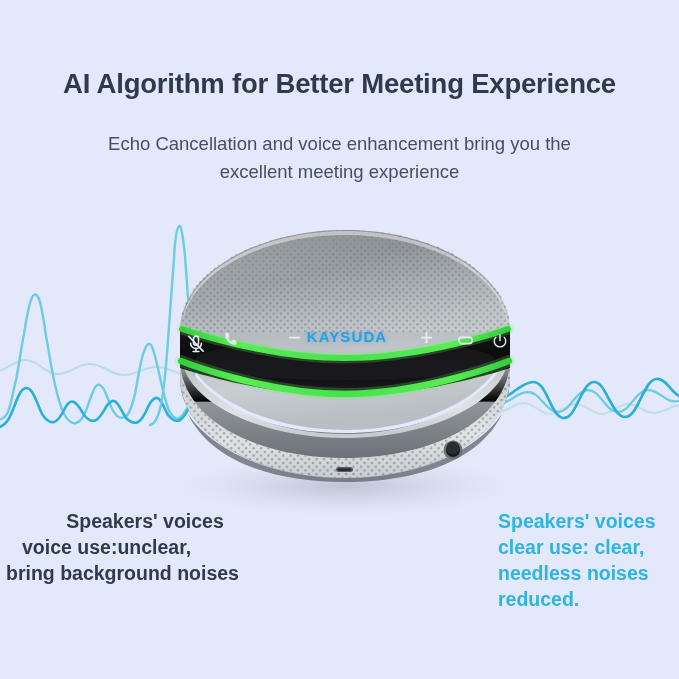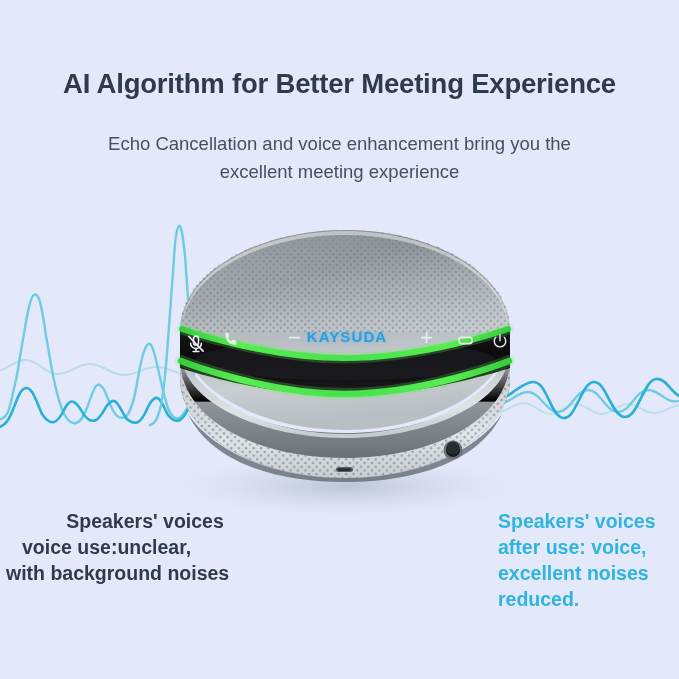--- a/index.html
+++ b/index.html
@@ -380,23 +380,23 @@
         </svg>
       </span>
 
       <div id="brand-logo" style="color: rgb(42, 158, 224);">KAYSUDA</div>
     </div>
   </div>
 
   <div id="caption-before" style="color: rgb(47, 58, 77);">
     <span class="ln1">Speakers' voices</span>
     <span class="ln2">voice use:unclear,</span>
-    <span class="ln3">with background noises</span>
+    <span class="ln3">bring background noises</span>
   </div>
 
   <div id="caption-after" style="color: rgb(45, 180, 226);">
     <span class="ln1">Speakers' voices</span>
-    <span class="ln2">after use: voice,</span>
-    <span class="ln3">excellent noises</span>
+    <span class="ln2">clear use: clear,</span>
+    <span class="ln3">needless noises</span>
     <span class="ln4">reduced.</span>
   </div>
 
 </div>
 
 </body></html>

